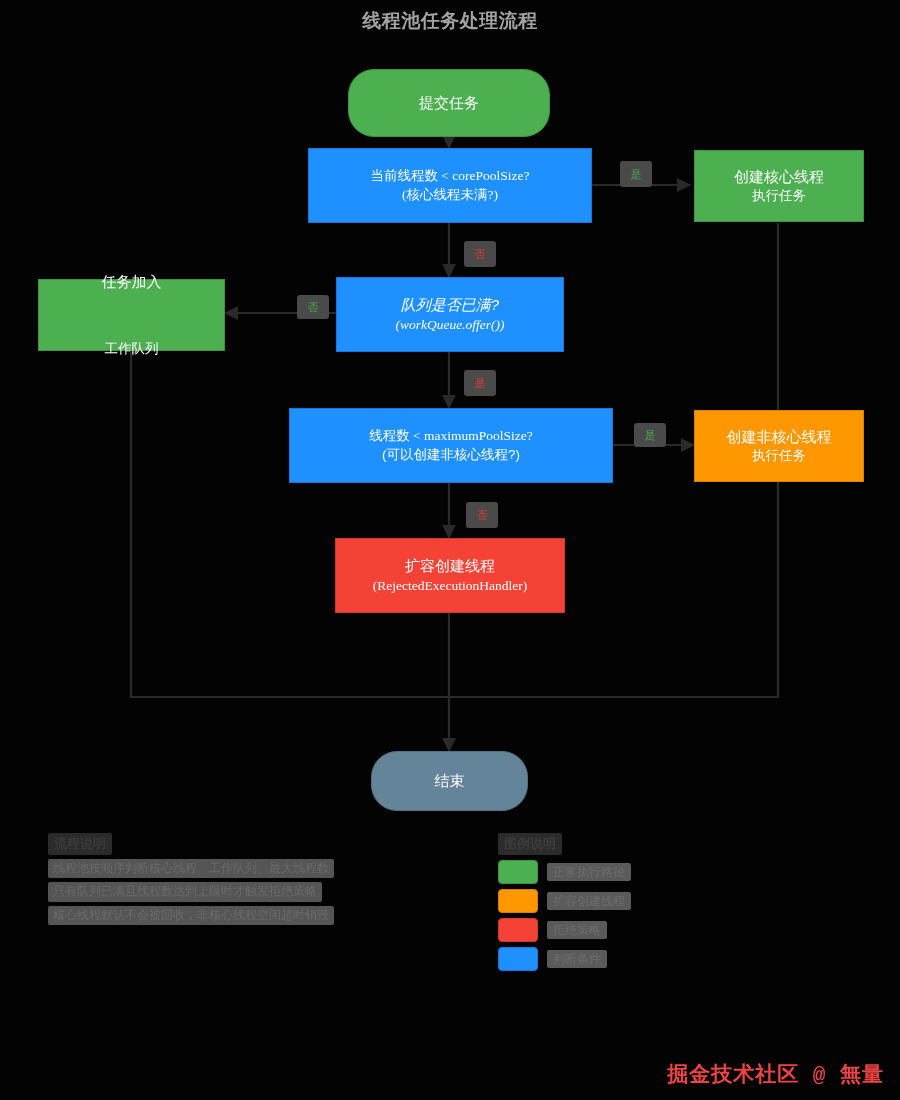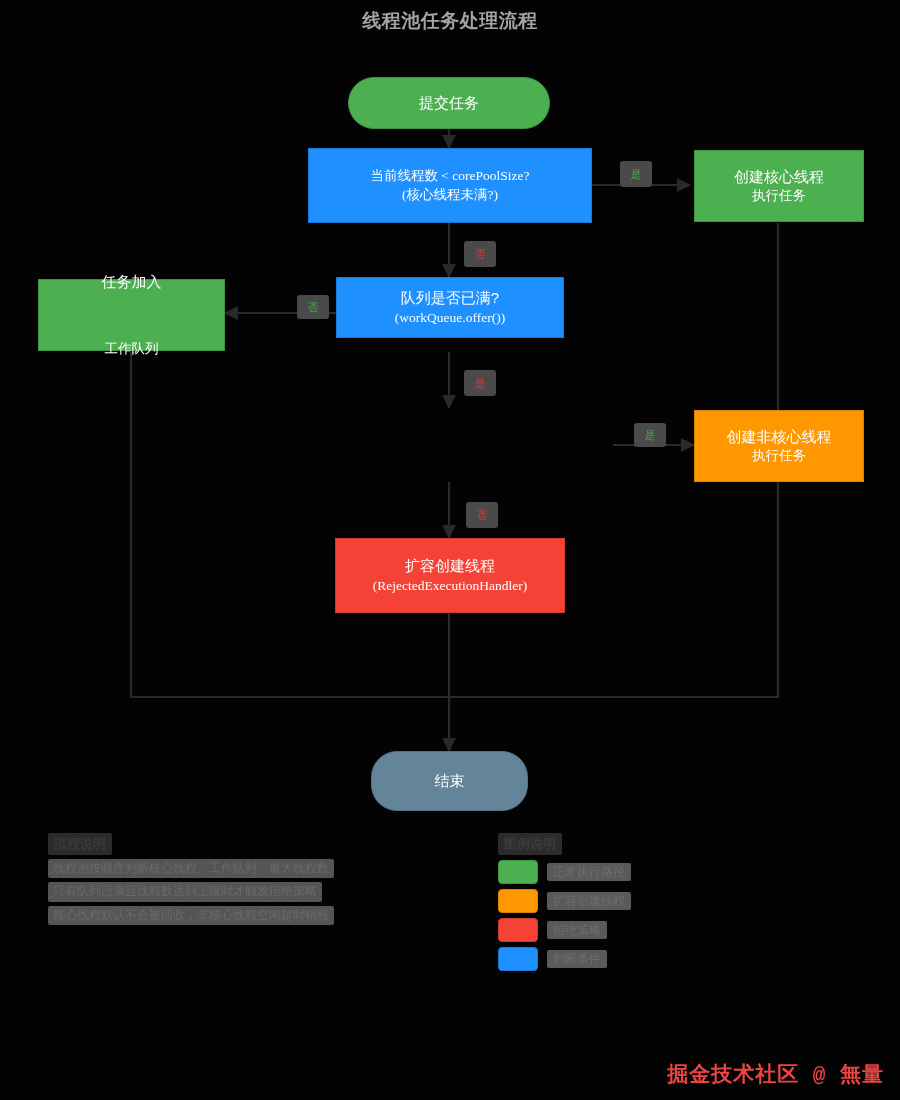--- a/index.html
+++ b/index.html
@@ -99,44 +99,48 @@
       <path d="M449,613 L449,697"></path>
 
       <path d="M131,352 L131,697 L449,697"></path>
 
       <path d="M778,223 L778,697 L449,697"></path>
 
       <path d="M778,482 L778,697"></path>
     </g>
   </svg>
 
-  <div class="node stadium green" style="left:348px;top:77px;width:202px;height:52px;">
+  <div class="node stadium green" style="left:348px;top:69px;width:202px;height:68px;">
     <span class="l1 cjk">提交任务</span>
   </div>
 
   <div class="node rect blue" style="left:308px;top:148px;width:284px;height:75px;">
     <span class="l2">当前线程数 &lt; corePoolSize?</span>
     <span class="l2">(核心线程未满?)</span>
   </div>
 
   <div class="node rect green" style="left:694px;top:150px;width:170px;height:72px;">
     <span class="l1 cjk">创建核心线程</span>
     <span class="l2 cjk">执行任务</span>
   </div>
 
-  <div class="node rect blue" style="left:336px;top:277px;width:228px;height:61px;">
+  <div class="node rect blue" style="left:336px;top:277px;width:228px;height:75px;font-style:italic;">
     <span class="l1 cjk">队列是否已满?</span>
     <span class="l2">(workQueue.offer())</span>
   </div>
 
   <div class="node rect green" style="left:38px;top:279px;width:187px;height:72px;gap:48px;">
     <span class="l1 cjk">任务加入</span>
     <span class="l2 cjk">工作队列</span>
   </div>
 
+  <div class="node rect blue" style="left:289px;top:408px;width:324px;height:75px;">
+    <span class="l2">线程数 &lt; maximumPoolSize?</span>
+    <span class="l2 cjk">(可以创建非核心线程?)</span>
+  </div>
 
   <div class="node rect orange" style="left:694px;top:410px;width:170px;height:72px;">
     <span class="l1 cjk">创建非核心线程</span>
     <span class="l2 cjk">执行任务</span>
   </div>
 
   <div class="node rect red" style="left:335px;top:538px;width:230px;height:75px;">
     <span class="l1 cjk">扩容创建线程</span>
     <span class="l2">(RejectedExecutionHandler)</span>
   </div>

